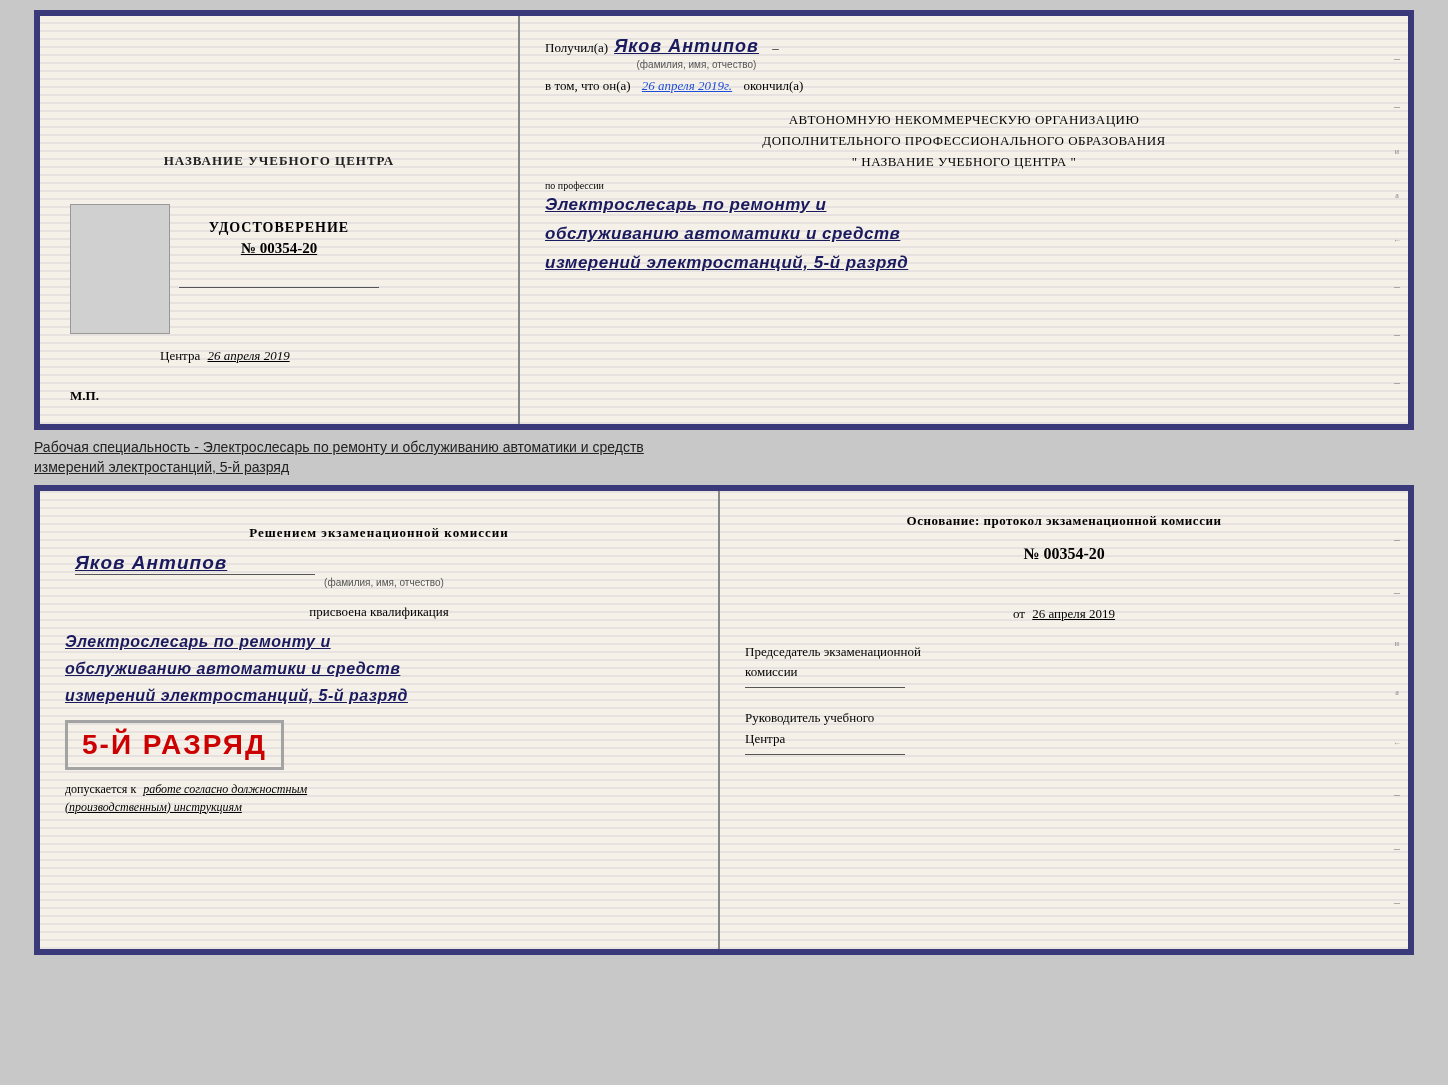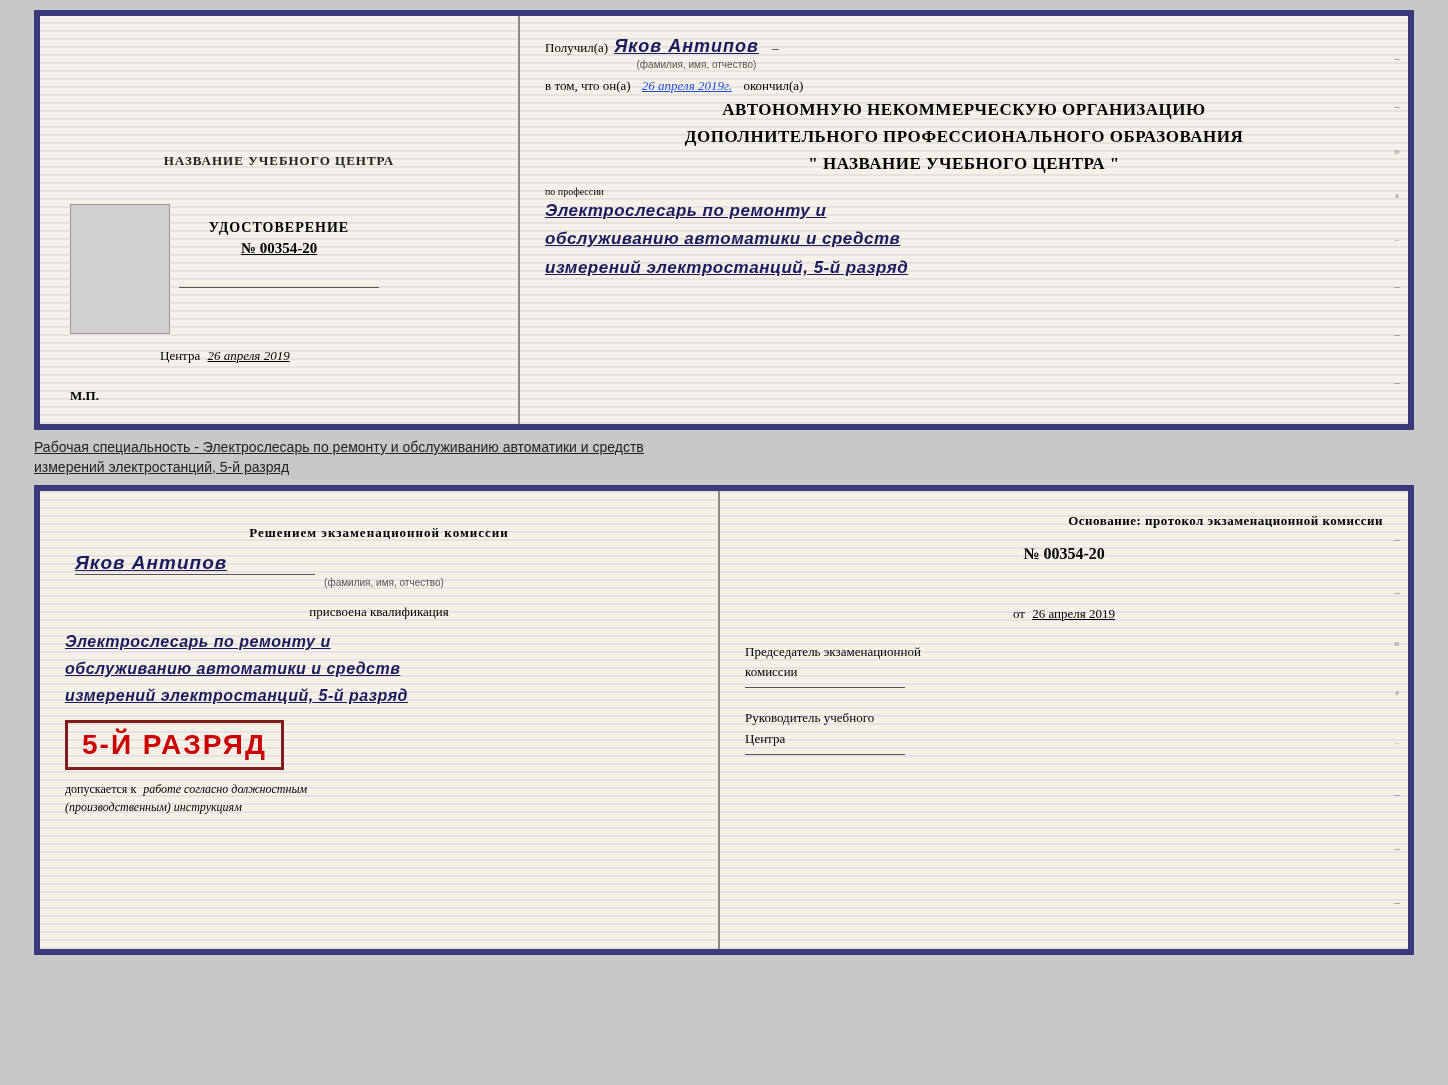--- a/index.html
+++ b/index.html
@@ -143,25 +143,25 @@
 
     .date-underline {
       font-style: italic;
       font-size: 13px;
       text-decoration: underline;
       color: #1d4ed8;
     }
 
     .org-block {
       text-align: center;
-      font-size: 17px;
-      font-weight: bold;
+      font-size: 13px;
+      font-weight: normal;
       text-transform: uppercase;
       letter-spacing: 0.5px;
-      margin-top: 2px;
+      margin-top: 16px;
       line-height: 1.6;
     }
 
     .po-professii {
       font-size: 10px;
       margin-top: 8px;
     }
 
     .profession-text {
       font-family: 'Arial', sans-serif;
@@ -242,53 +242,54 @@
       font-style: italic;
       font-size: 16px;
       color: #1a1a5e;
       font-weight: bold;
       text-decoration: underline;
       line-height: 1.7;
       letter-spacing: 0.5px;
     }
 
     .razryad-badge {
-      border: 3px solid #7f1d1d;
+      border: 3px solid #a3a3a3;
       padding: 6px 14px;
       margin-top: 10px;
       display: inline-block;
       font-size: 28px;
       font-weight: bold;
       color: #c00;
       font-family: Arial, sans-serif;
       letter-spacing: 2px;
       text-transform: uppercase;
     }
 
     .dopuskaetsya-text {
       font-size: 12px;
       margin-top: 10px;
       line-height: 1.5;
     }
 
     .italic-underline {
       font-style: italic;
+      text-decoration: underline;
     }
 
     
     .bottom-right {
       flex: 1;
       padding: 20px 25px;
       position: relative;
     }
 
     .osnovanie-text {
       font-size: 13px;
       font-weight: bold;
-      text-align: right;
+      text-align: center;
       letter-spacing: 0.5px;
       line-height: 1.5;
     }
 
     .protocol-number {
       font-size: 16px;
       font-weight: bold;
       text-align: center;
       margin-top: 14px;
       margin-bottom: 8px;

